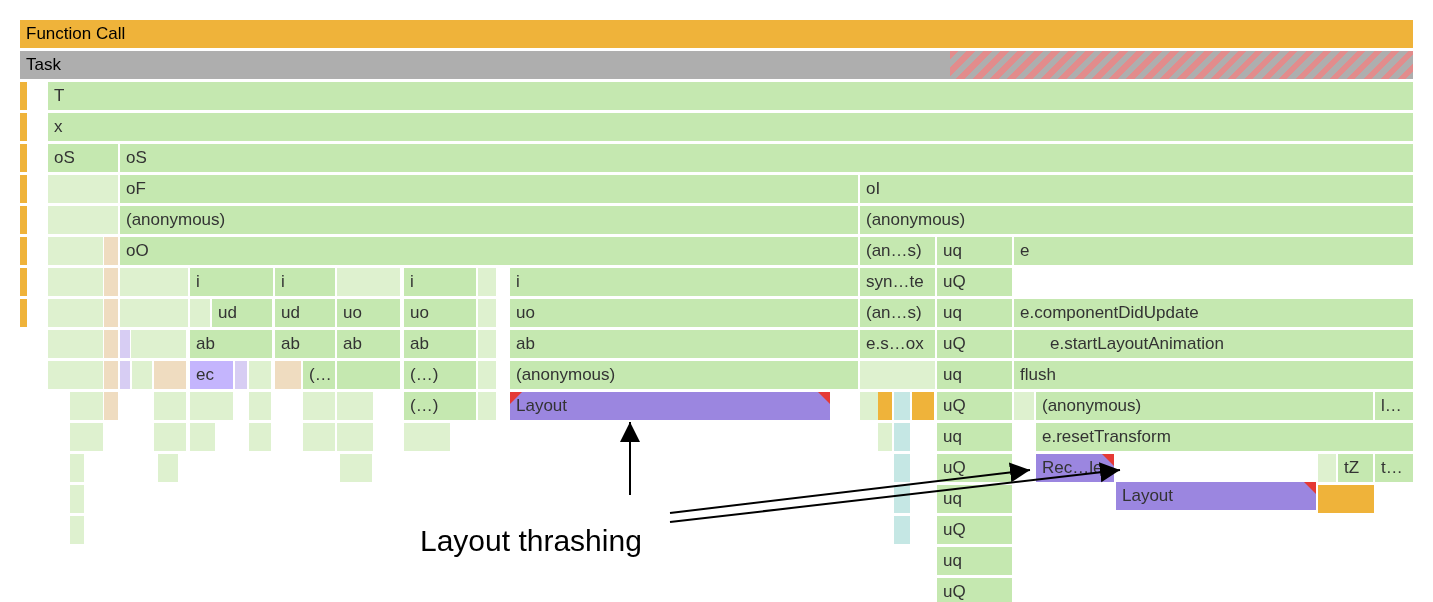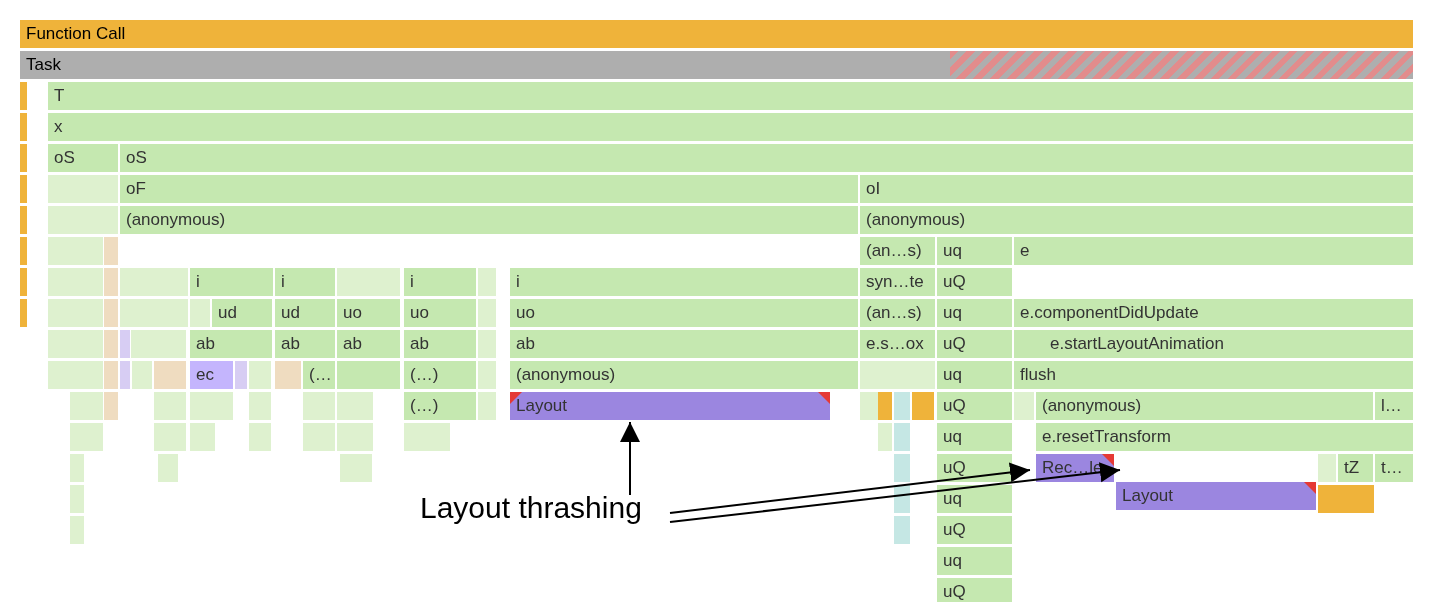--- a/index.html
+++ b/index.html
@@ -146,20 +146,23 @@
     </div>
     <div class="cell green" style="left:840px; width:553px;">
       <span>(anonymous)</span>
     </div>
   </div>
 
   <div class="row">
     <div class="cell orange" style="left:0; width:7px;"></div>
     <div class="cell greenL" style="left:28px; width:55px;"></div>
     <div class="cell tan" style="left:84px; width:14px;"></div>
+    <div class="cell green" style="left:100px; width:738px;">
+      <span>oO</span>
+    </div>
     <div class="cell green" style="left:840px; width:75px;">
       <span>(an…s)</span>
     </div>
     <div class="cell green" style="left:917px; width:75px;">
       <span>uq</span>
     </div>
     <div class="cell green" style="left:994px; width:399px;">
       <span>e</span>
     </div>
   </div>
@@ -384,21 +387,21 @@
   </div>
 
   <div class="row">
     <div class="cell green" style="left:917px; width:75px;">
         <span>uQ</span>
       </div>
   </div>
 
 </div>
 
-<div class="annot" style="left:420px; top:491px;">
+<div class="annot" style="left:420px; top:524px;">
   <span>Layout thrashing</span>
 </div>
 
 <svg class="arrows">
   <defs>
     <marker id="ah" markerWidth="12" markerHeight="12" refX="10" refY="5" orient="auto">
       <path d="M0,0 L10,5 L0,10 Z" fill="#000"></path>
     </marker>
   </defs>
 

